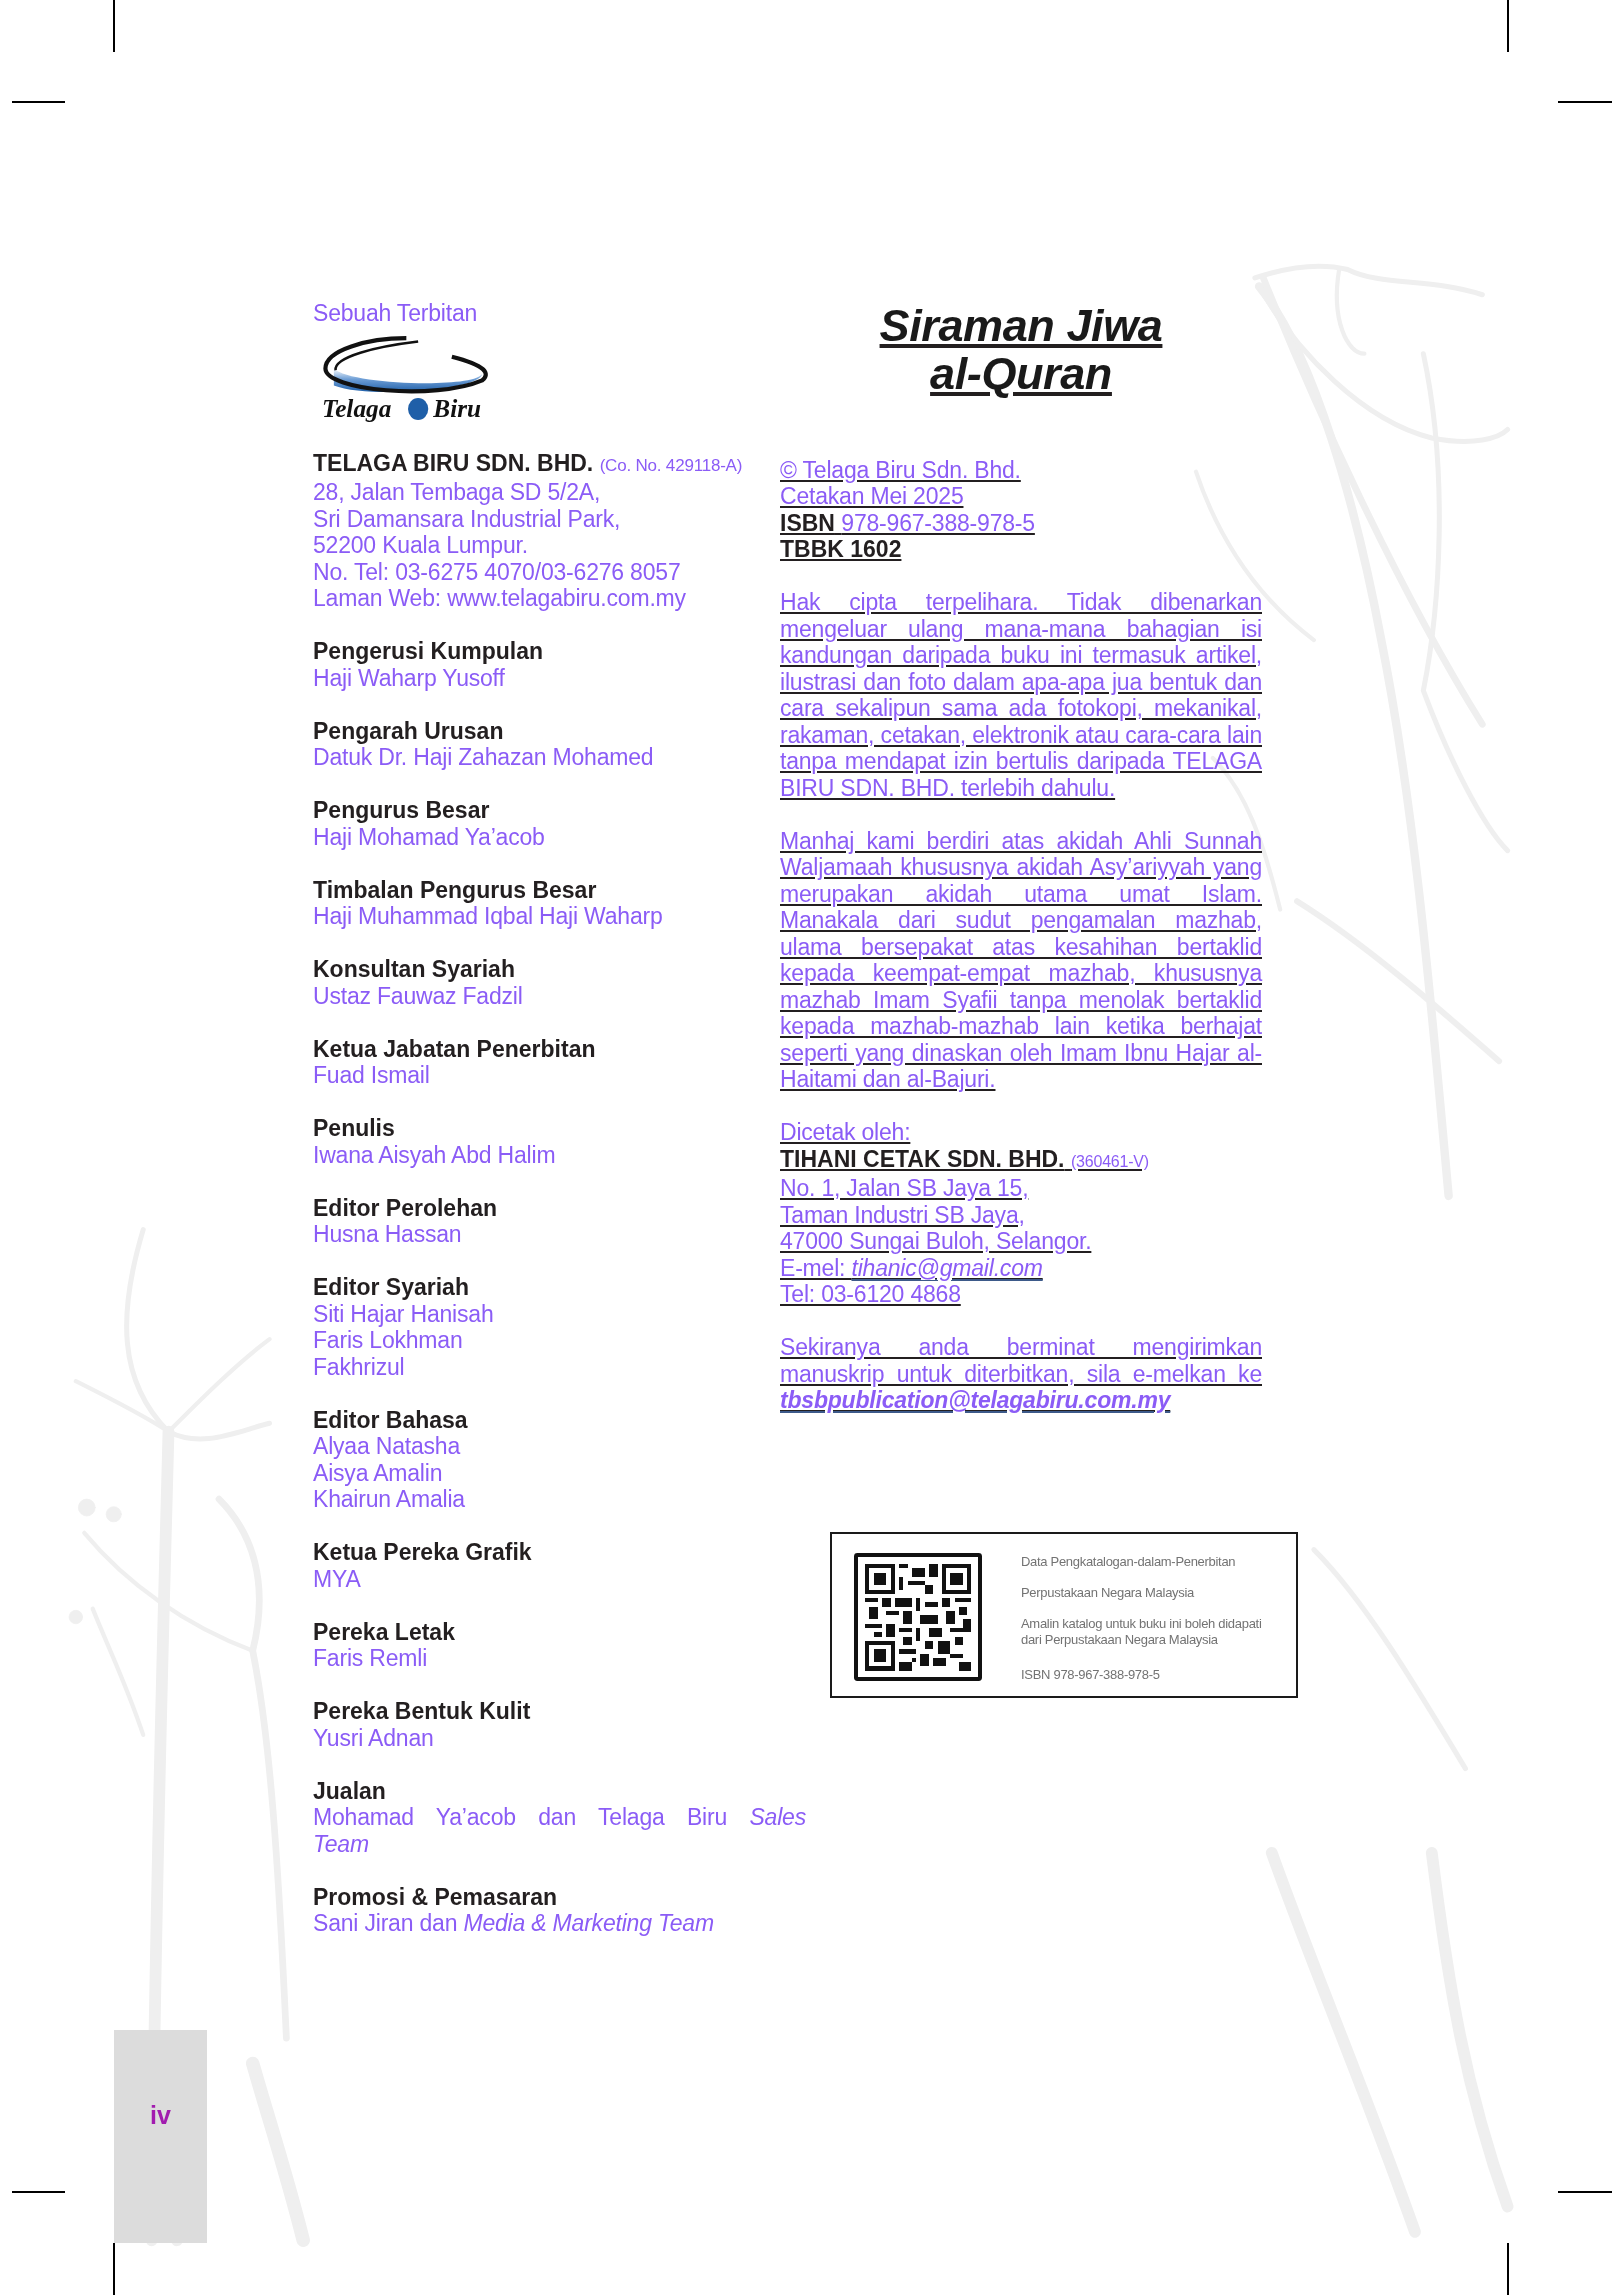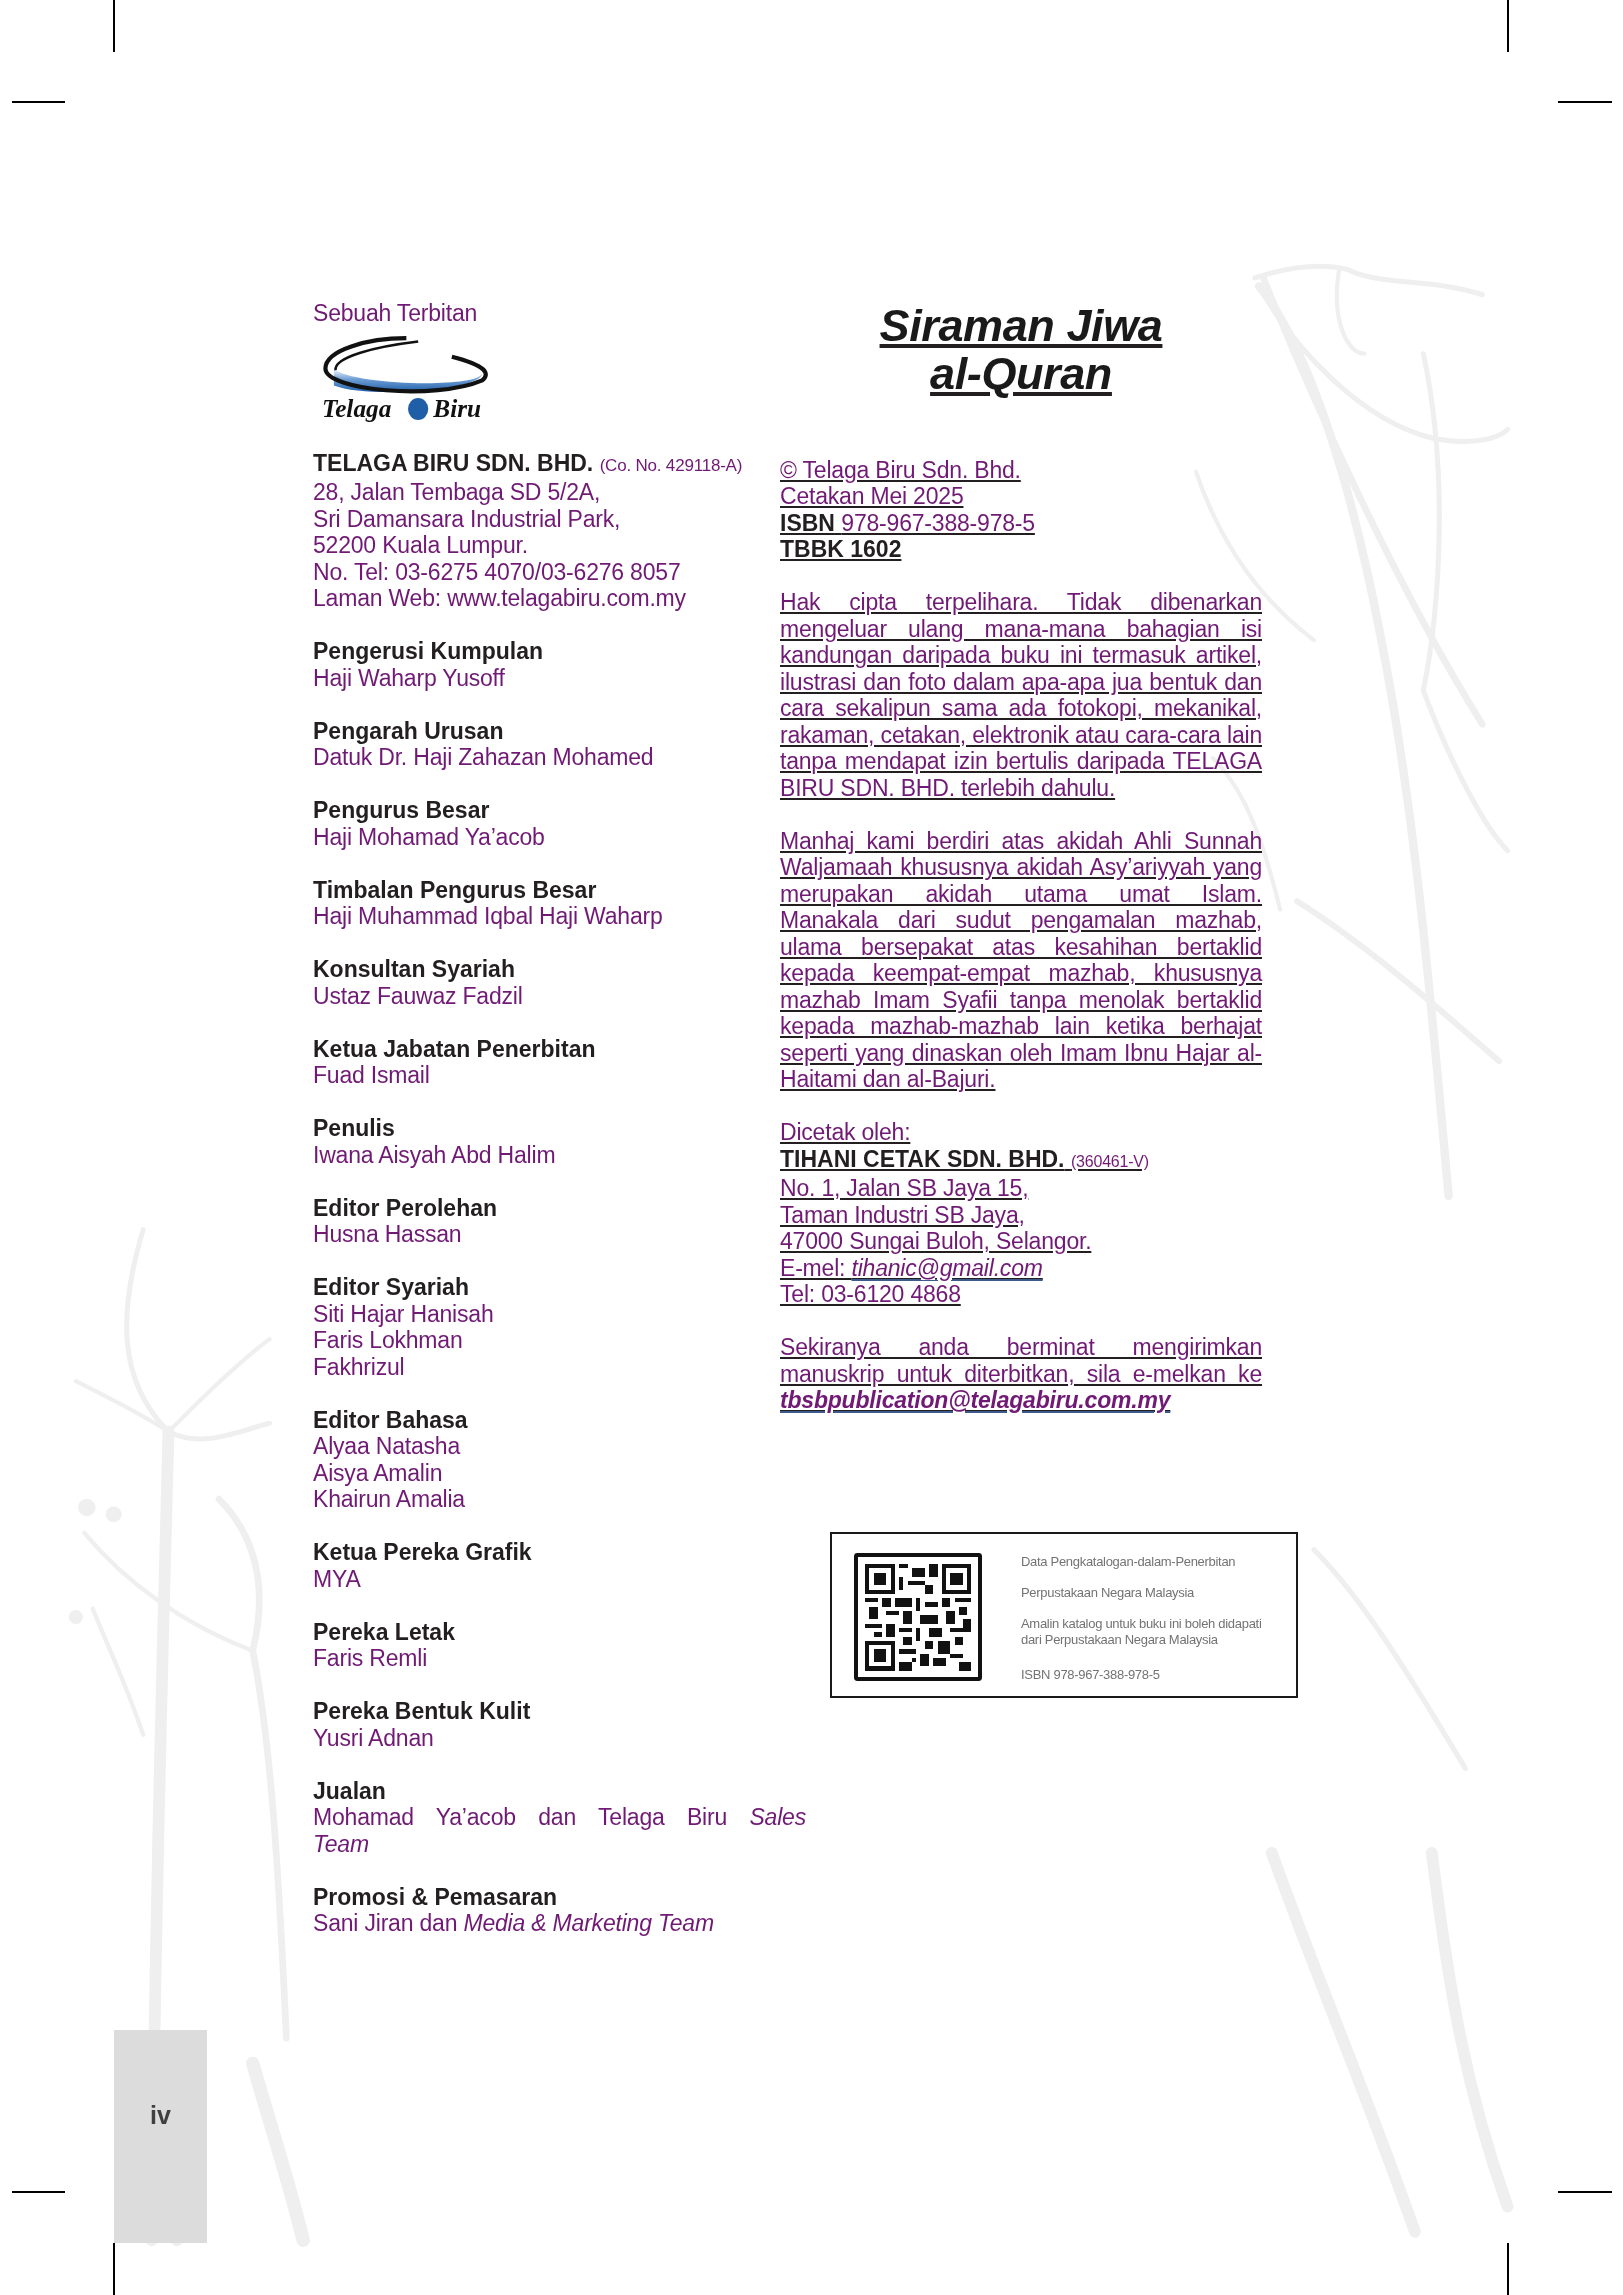--- a/index.html
+++ b/index.html
@@ -4,27 +4,27 @@
 <style>
   html, body { margin: 0; padding: 0; background: #ffffff; }
   body { width: 1623px; height: 2295px; position: relative; overflow: hidden;
          font-family: "Liberation Sans", "DejaVu Sans", sans-serif; color: #231f20; }
 
   .crop { position: absolute; background: #000; }
   .floral { position: absolute; left: 0; top: 0; width: 1623px; height: 2295px; pointer-events: none; }
 
   .page-tab { position: absolute; left: 114px; top: 2030px; width: 93px; height: 213px; background: #dcdcdc; }
   .page-tab span { position: absolute; top: 71px; left: 0; width: 93px; text-align: center;
-                   font-size: 25px; font-weight: bold; color: #404040; }
+                   font-size: 25px; font-weight: bold; color: #a21caf; }
 
   .col { position: absolute; font-size: 23px; line-height: 26.5px; }
   .col-left { left: 313px; top: 300px; width: 493px; }
   .col-right { left: 780px; top: 300px; width: 482px; text-decoration: underline; }
 
-  .light { font-weight: normal; color: #701a75; letter-spacing: -0.2px; }
+  .light { font-weight: normal; color: #8b5cf6; letter-spacing: -0.2px; }
   .b { font-weight: bold; }
   .small { font-size: 17px; }
   .tiny { font-size: 16px; }
   .block { margin-bottom: 26.5px; }
   .justify { text-align: justify; text-align-last: left; }
   .it { font-style: italic; }
   .link-u { text-decoration: underline; text-decoration-color: #3d5a8a; text-underline-offset: 3.4px; }
 
   .logo { width: 177px; height: 93px; margin: 6.7px 0 23.6px 4.2px; display: block; }
 

